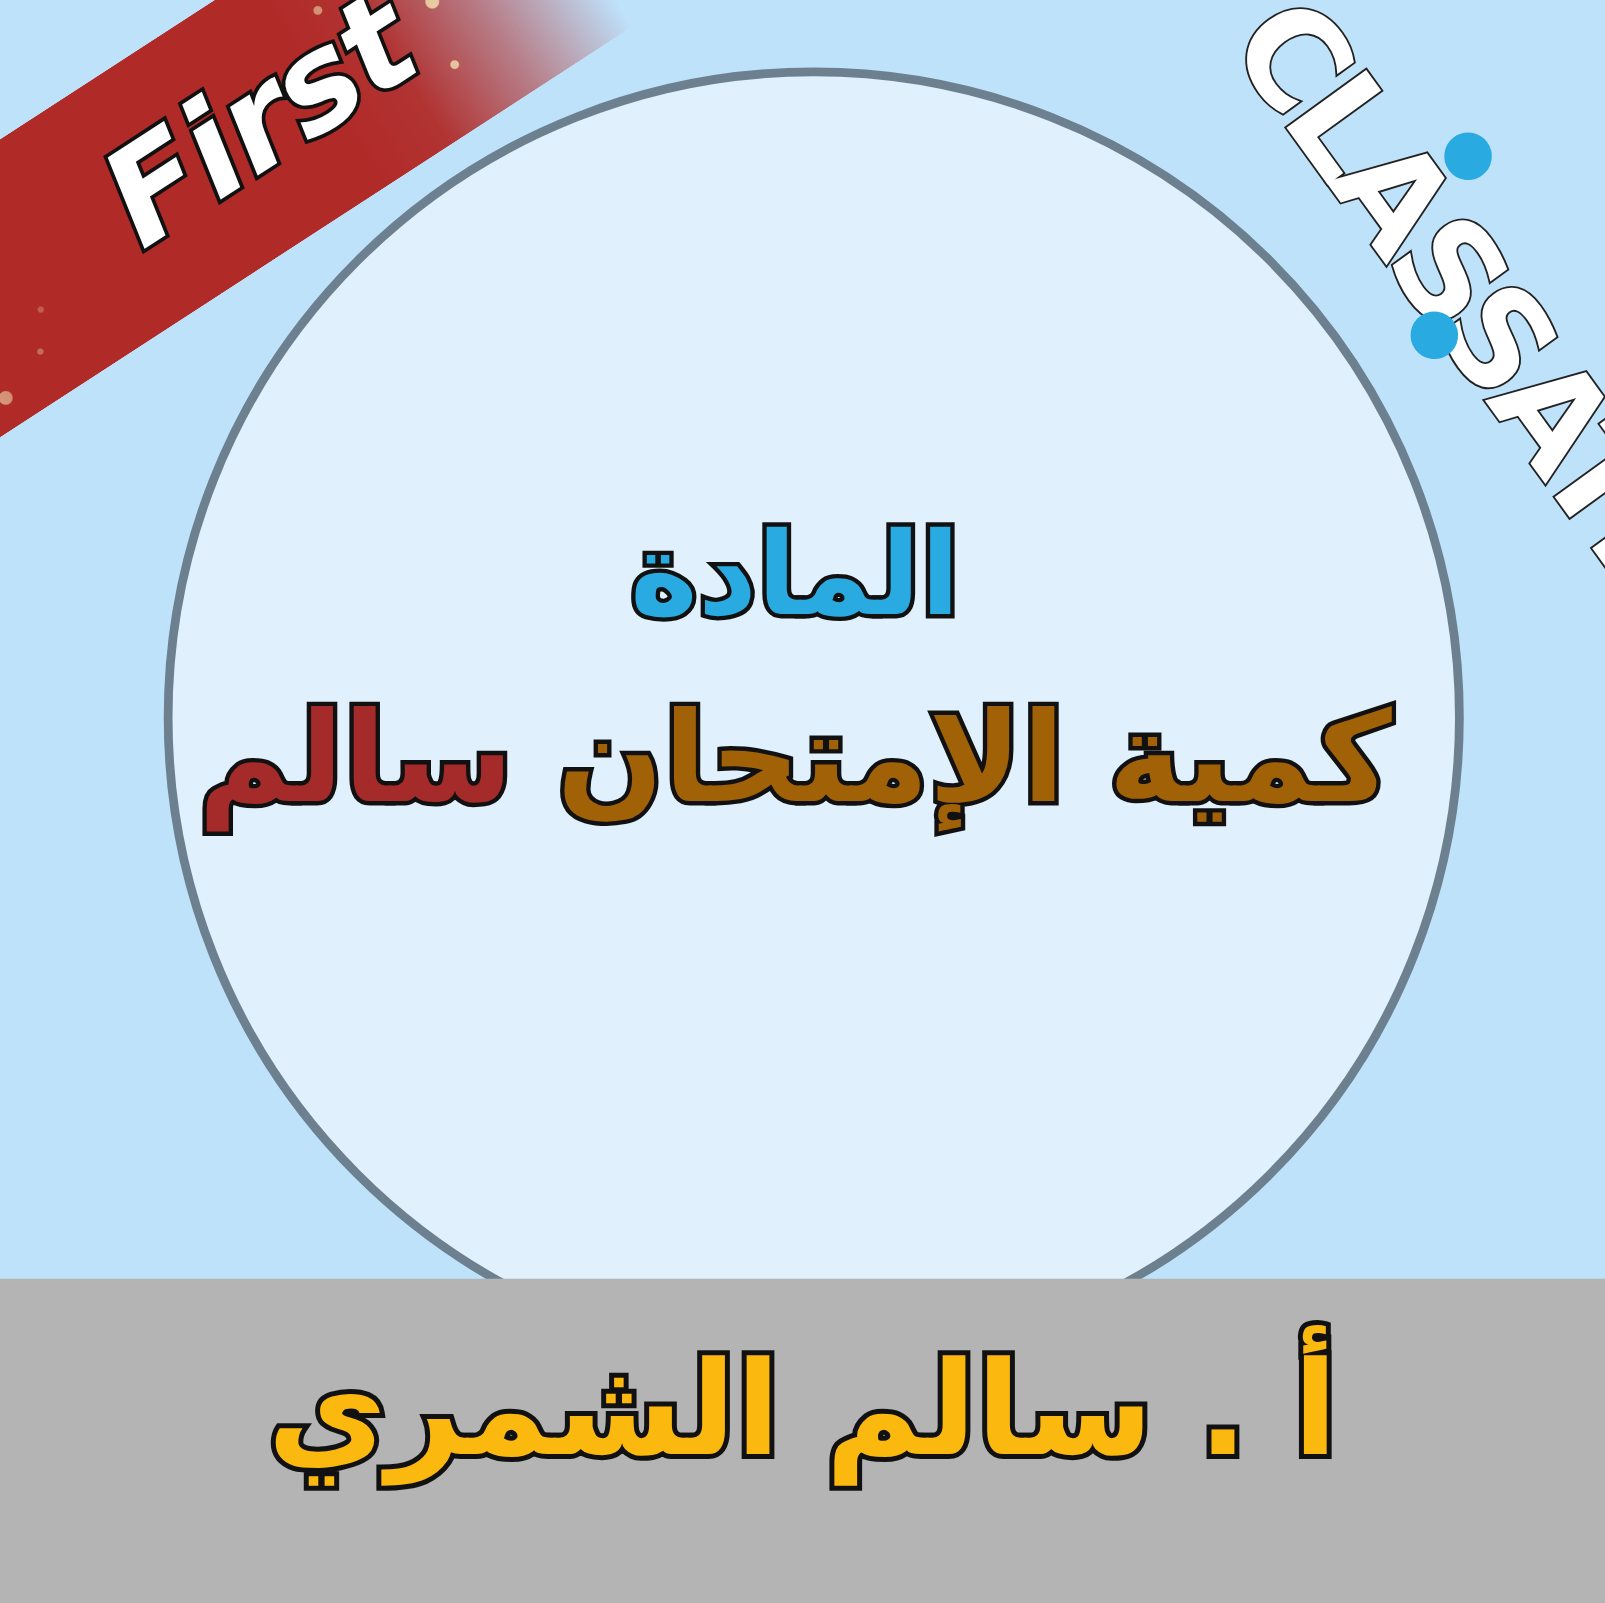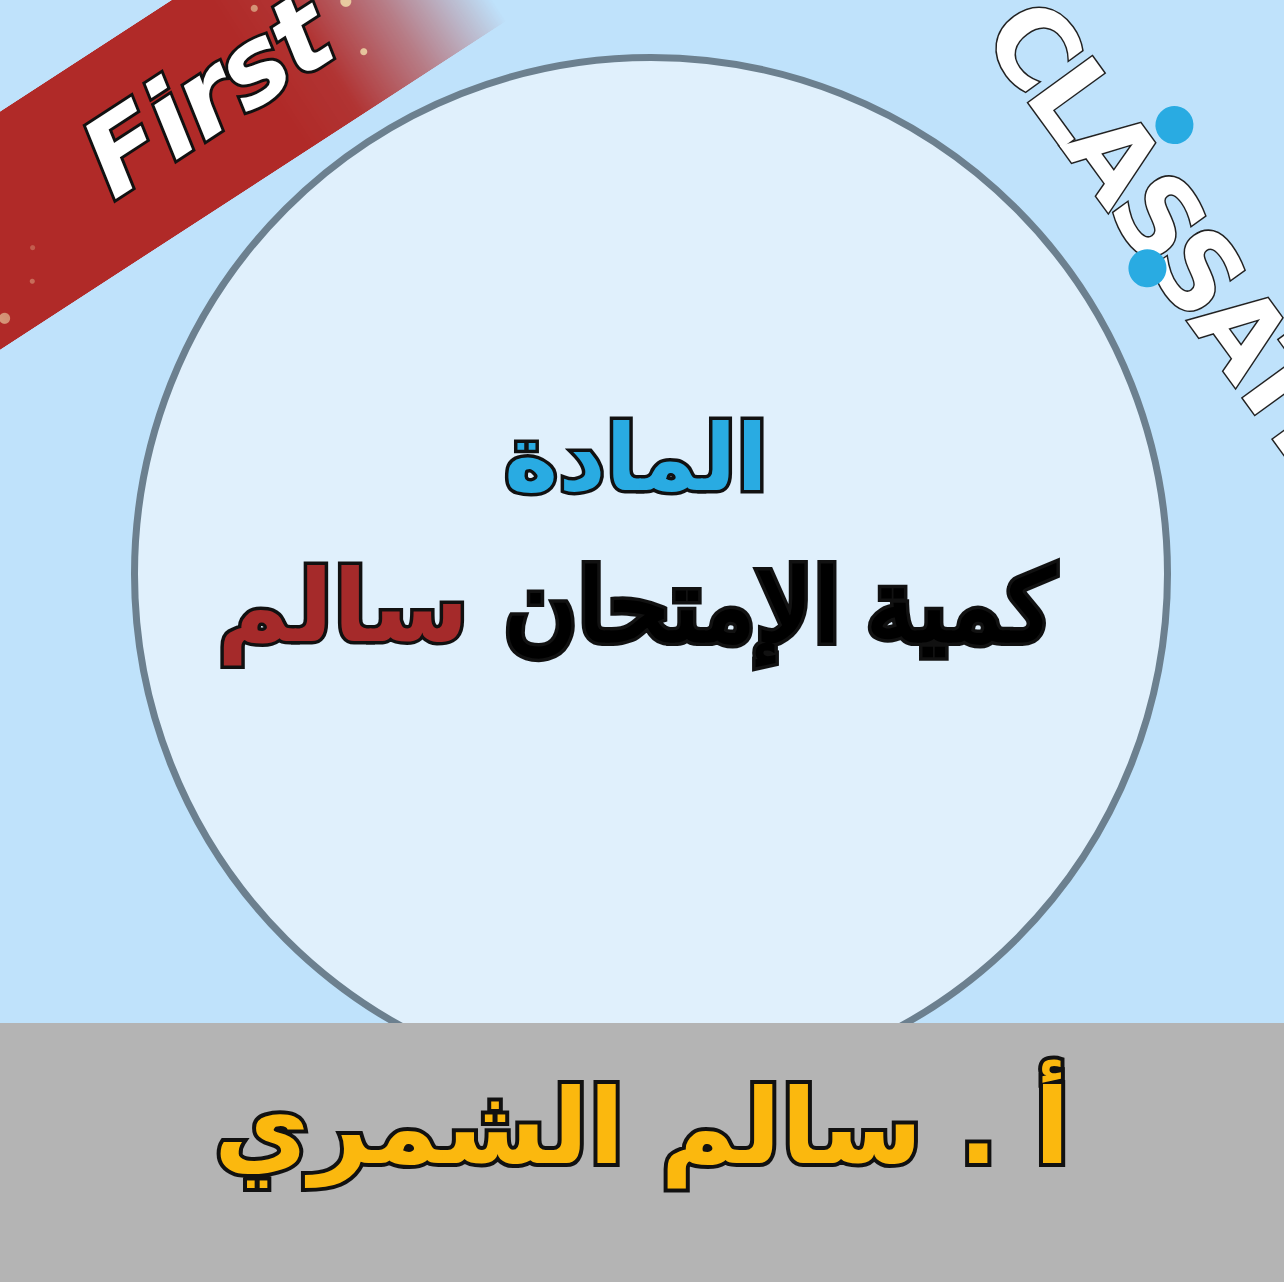--- a/index.html
+++ b/index.html
@@ -173,21 +173,21 @@
   }
   .latin {
     font-family: "DejaVu Sans", sans-serif;
   }
 
   .line-subject      { font-size: 92px;  -webkit-text-stroke: 7px #111111; color: #29abe2; margin-top: 48px; }
   .line-course       { font-size: 116px; -webkit-text-stroke: 8px #111111; margin-top: 26px; }
   .line-scope        { font-size: 100px; -webkit-text-stroke: 7px #111111; margin-top: 28px; }
   .line-exam         { font-size: 110px; -webkit-text-stroke: 8px #111111; margin-top: 22px; }
 
-  .c-blue   { color: #000000; font-family: Liberation Serif, serif; }
+  .c-blue   { color: #a16207; }
   .c-orange { color: #f9b01e; }
   .c-yellow { color: #fdee00; }
   .c-red    { color: #a52a2a; }
 
   
   .teacher {
     position: absolute;
     left: 0;
     right: 0;
     top: 1023px;

